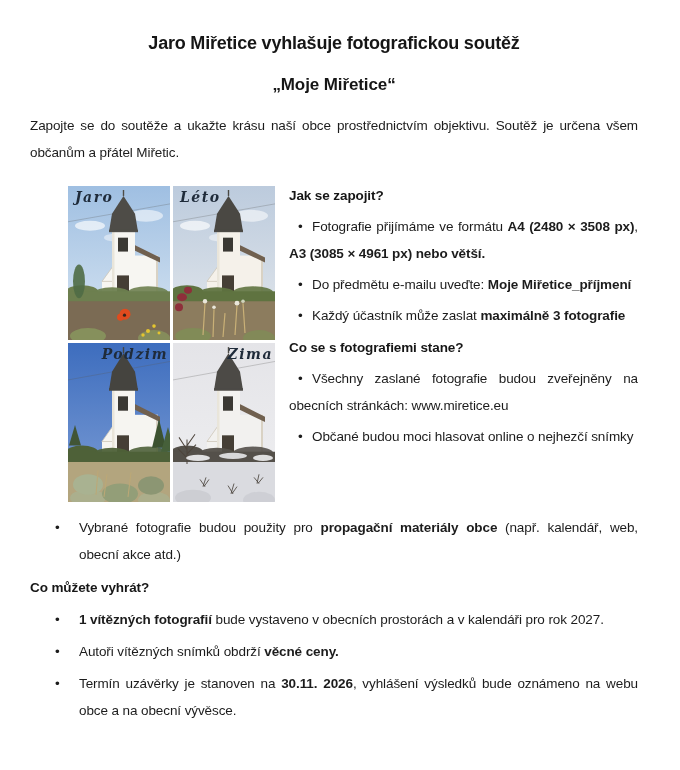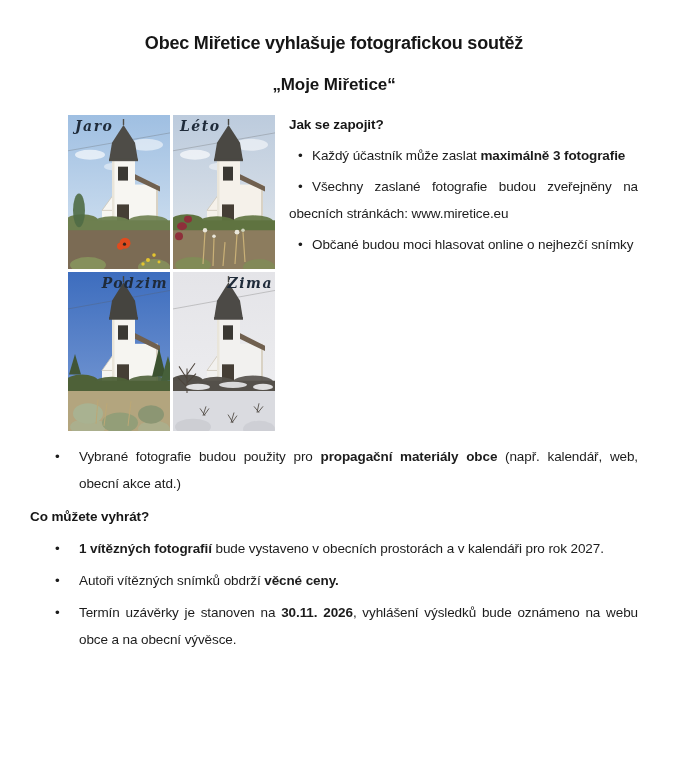--- a/index.html
+++ b/index.html
@@ -42,22 +42,23 @@
   .fw p.bullet{position:relative;padding-left:49px;margin:5px 0 0;text-align:justify;}
   .fw p.bullet .dot{position:absolute;left:25px;top:0;}
   .fw h3{font-size:13.5px;font-weight:700;line-height:27px;margin:6px 0 0;color:#161616;}
   .b{font-weight:700;}
 </style>
 </head>
 <body>
 
 <div class="page">
 
-  <h1 class="title">Obec Miřetice vyhlašuje fotografickou soutěž</h1>
+  <h1 class="title">Jaro Miřetice vyhlašuje fotografickou soutěž</h1>
   <h2 class="subtitle">„Moje Miřetice“</h2>
+  <p class="intro">Zapojte se do soutěže a ukažte krásu naší obce prostřednictvím objektivu. Soutěž je určena všem občanům a přátel Miřetic.</p>
 
   <div class="main-row">
     <div id="collage" class="collage">
         <div class="tile">
   <svg viewBox="0 0 102 155" preserveAspectRatio="none" aria-hidden="true">
     <defs>
       <linearGradient id="sky0" x1="0" y1="0" x2="0" y2="1">
         <stop offset="0" stop-color="#9fbfe2"></stop>
         <stop offset="1" stop-color="#d9e6f2"></stop>
       </linearGradient>
@@ -221,21 +222,24 @@
       <ellipse cx="25" cy="112" rx="12" ry="3" fill="#f0f0f2" opacity=".9"></ellipse>
       <ellipse cx="60" cy="110" rx="14" ry="3" fill="#f0f0f2" opacity=".85"></ellipse>
       <ellipse cx="90" cy="112" rx="10" ry="3" fill="#eeeef0" opacity=".9"></ellipse>
   </svg>
           <span class="lbl right">Zima</span>
         </div>
       </div>
 
     <div class="right-col">
       <h3>Jak se zapojit?</h3>
+      <p class="bullet"><span class="dot">•</span><span>Fotografie přijímáme ve formátu </span><span class="b">A4 (2480 × 3508 px)</span><span>, </span><span class="b">A3 (3085 × 4961 px) nebo větší.</span></p>
+      <p class="bullet"><span class="dot">•</span><span>Do předmětu e-mailu uveďte: </span><span class="b">Moje Miřetice_příjmení</span></p>
       <p class="bullet"><span class="dot">•</span><span>Každý účastník může zaslat </span><span class="b">maximálně 3 fotografie</span></p>
+      <h3 class="mid">Co se s fotografiemi stane?</h3>
       <p class="bullet"><span class="dot">•</span><span>Všechny zaslané fotografie budou zveřejněny na obecních stránkách: www.miretice.eu</span></p>
       <p class="bullet"><span class="dot">•</span><span>Občané budou moci hlasovat online o nejhezčí snímky</span></p>
     </div>
   </div>
 
   <div class="fw">
     <p class="bullet"><span class="dot">•</span><span>Vybrané fotografie budou použity pro </span><span class="b">propagační materiály obce</span><span> (např. kalendář, web, obecní akce atd.)</span></p>
     <h3>Co můžete vyhrát?</h3>
     <p class="bullet"><span class="dot">•</span><span class="b">1 vítězných fotografií</span><span> bude vystaveno v obecních prostorách a v kalendáři pro rok 2027.</span></p>
     <p class="bullet"><span class="dot">•</span><span>Autoři vítězných snímků obdrží </span><span class="b">věcné ceny.</span></p>

